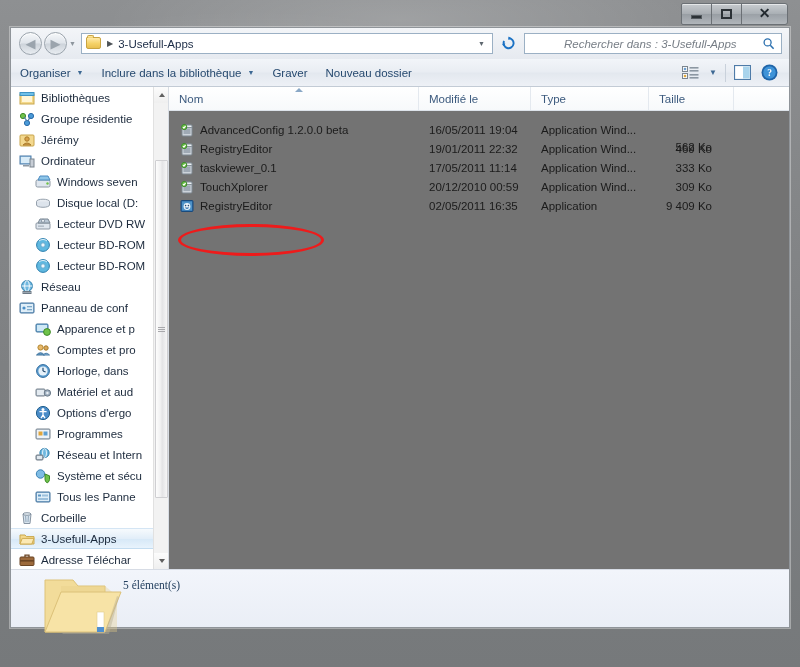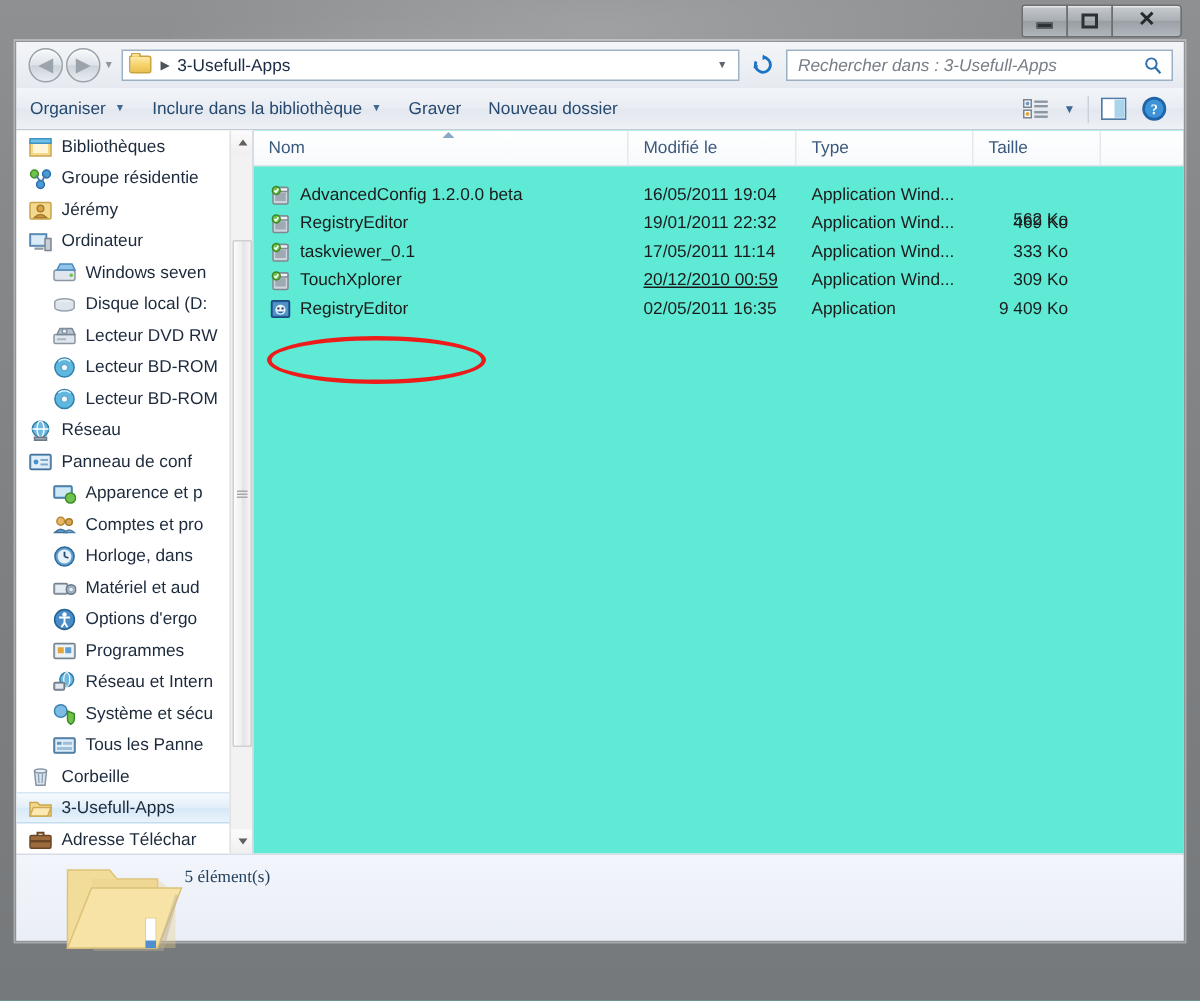--- a/index.html
+++ b/index.html
@@ -74,21 +74,21 @@
     border-bottom:none;border-radius:2px 2px 0 0;box-sizing:border-box;}
   #crumbsep{font-size:8px;color:#4c5257;margin:0 5px 0 6px;}
   #crumb{font-size:11.5px;color:#1b2b45;}
   #addrdrop{margin-left:auto;margin-right:7px;font-size:7px;color:#5d666e;}
   #refresh{position:absolute;left:486px;top:6px;width:22px;height:19px;
     display:flex;align-items:center;justify-content:center;}
   #refresh svg{display:block;}
   #searchbox{
     position:absolute;left:513px;top:5px;width:258px;height:21px;
     background:#fff;border:1px solid #9bb0c4;box-sizing:border-box;
-    display:flex;align-items:center;
+    display:flex;align-items:center;padding-left:32px;
   }
   #searchph{font-size:11.5px;color:#777e86;font-style:italic;margin-left:7px;}
   #searchicon{margin-left:auto;margin-right:6px;}
   
   #toolbar{position:absolute;left:0;top:31px;width:778px;height:28px;
     background:linear-gradient(180deg,#f2f5f9 0%,#e9edf3 48%,#e3e8ef 52%,#eef1f6 100%);
     border-bottom:1px solid #c3cbd5;box-sizing:border-box;display:flex;align-items:center;}
   .tbitem{display:flex;align-items:center;height:24px;padding:0 9px;font-size:11.5px;color:#26496f;white-space:nowrap;}
   .tbcaret{font-size:7px;margin-left:6px;color:#3d6893;}
   #tbright{margin-left:auto;display:flex;align-items:center;padding-right:6px;}
@@ -113,21 +113,21 @@
     background:linear-gradient(180deg,#fcfcfc,#efefef);}
   .sbtri{width:0;height:0;border-left:3.5px solid transparent;border-right:3.5px solid transparent;}
   .sbtri.up{border-bottom:4px solid #606060;}
   .sbtri.dn{border-top:4px solid #606060;}
   #navthumb{position:absolute;left:1px;top:73px;width:13px;height:338px;
     background:linear-gradient(90deg,#fdfdfd,#efeff0 45%,#e3e3e5 55%,#f6f6f7);
     border:1px solid #cfcfd2;border-radius:1px;box-sizing:border-box;
     display:flex;align-items:center;justify-content:center;}
   .grip{width:7px;height:1px;background:#a8a8ac;margin:1px 0;}
   
-  #listpane{flex:1;height:482px;background:#5eead4;position:relative;overflow:hidden;}
+  #listpane{flex:1;height:482px;background:#737373;position:relative;overflow:hidden;}
   #colhdr{height:23px;display:flex;align-items:center;
     background:linear-gradient(180deg,#ffffff 0%,#f7f9fb 100%);
     border-bottom:1px solid #dde3ea;position:relative;}
   .col{font-size:11.5px;color:#3c5a7e;padding-left:10px;box-sizing:border-box;
     border-right:1px solid #e4e9ef;height:23px;display:flex;align-items:center;position:relative;}
   #sortmark{position:absolute;left:126px;top:1px;width:0;height:0;
     border-left:4px solid transparent;border-right:4px solid transparent;border-bottom:4px solid #8aa8c6;}
   .frow{height:19px;display:flex;align-items:center;font-size:11.5px;color:#1b1b1b;position:relative;}
   .fcell{box-sizing:border-box;padding-left:10px;display:flex;align-items:center;height:19px;white-space:nowrap;overflow:hidden;}
   .fcell.num{justify-content:flex-end;padding-right:22px;padding-left:0;}
@@ -531,21 +531,21 @@
               <div class="fcell" style="width: 250px;">
                 <span class="ficon"><svg width="16" height="16" viewBox="0 0 16 16">
                     <rect x="3" y="3" width="10" height="11" rx="1" fill="#cdd4db" stroke="#7e8992"></rect>
                     <rect x="3" y="3" width="10" height="2.6" rx="1" fill="#eef2f6" stroke="#7e8992"></rect>
                     <rect x="4.5" y="6.5" width="7" height="5.5" fill="#9fa9b4"></rect>
                     <circle cx="5.2" cy="5" r="2.6" fill="#6fc24a" stroke="#3c8a28"></circle>
                     <path d="M3.9 5 L4.9 6.1 L6.6 3.9" stroke="#fff" stroke-width="1.1" fill="none"></path>
                   </svg></span>
                 <span>TouchXplorer</span>
               </div>
-              <div class="fcell" style="width: 112px; text-decoration: underline;">20/12/2010 00:59</div>
+              <div class="fcell" style="width: 112px;">20/12/2010 00:59</div>
               <div class="fcell" style="width: 118px;">Application Wind...</div>
               <div class="fcell num" style="width: 85px;">309 Ko</div>
             </div>
             <div class="frow">
               <div class="fcell" style="width: 250px;">
                 <span class="ficon"><svg width="16" height="16" viewBox="0 0 16 16">
                     <rect x="2" y="2.5" width="12" height="11" rx="1" fill="#2e6ca8" stroke="#1a4a7c"></rect>
                     <rect x="3" y="3.5" width="10" height="9" fill="#4f93c8"></rect>
                     <circle cx="8" cy="8.5" r="3.4" fill="#eaf3fa"></circle>
                     <path d="M5.6 9.6 Q8 12.4 10.4 9.6" fill="#2e6ca8"></path>

